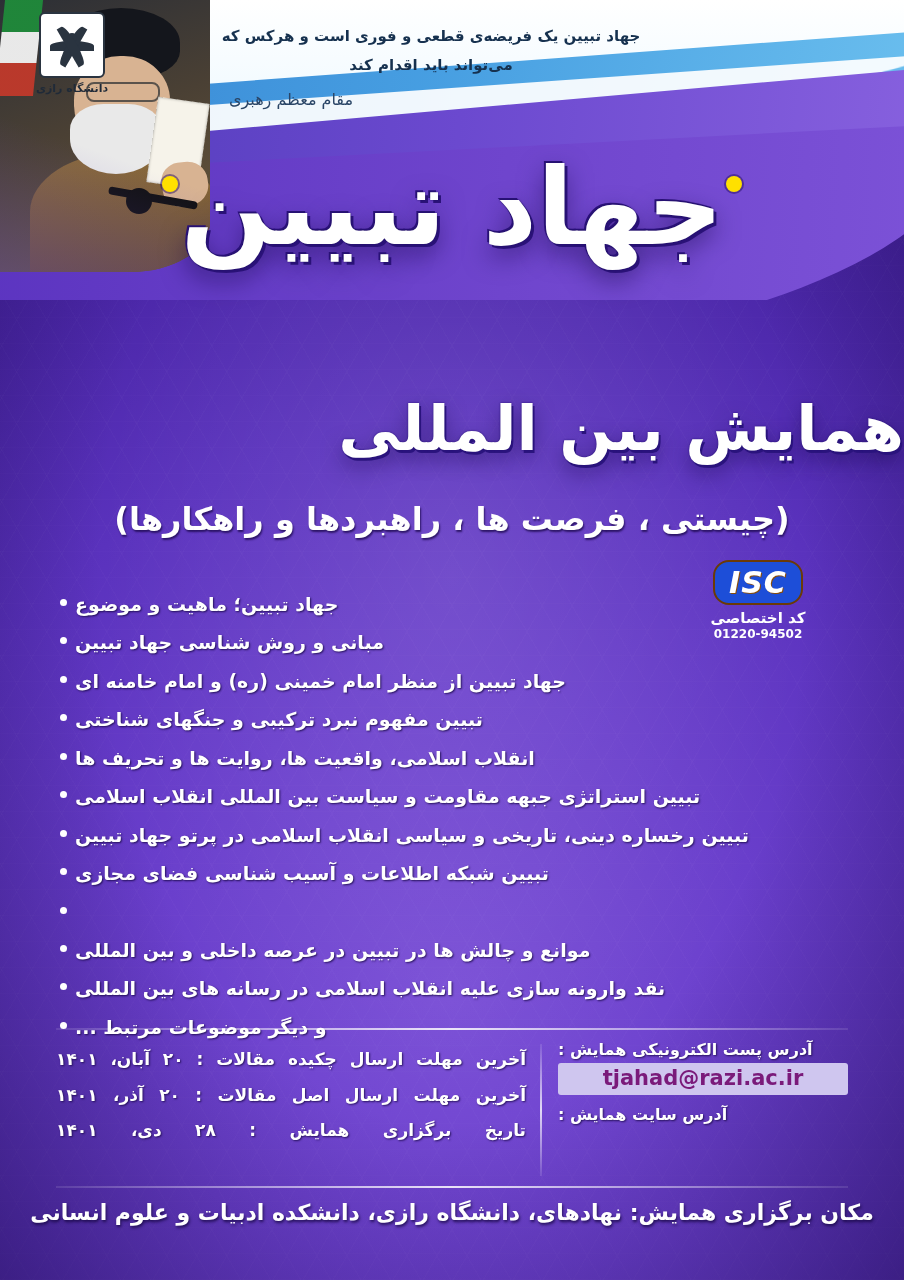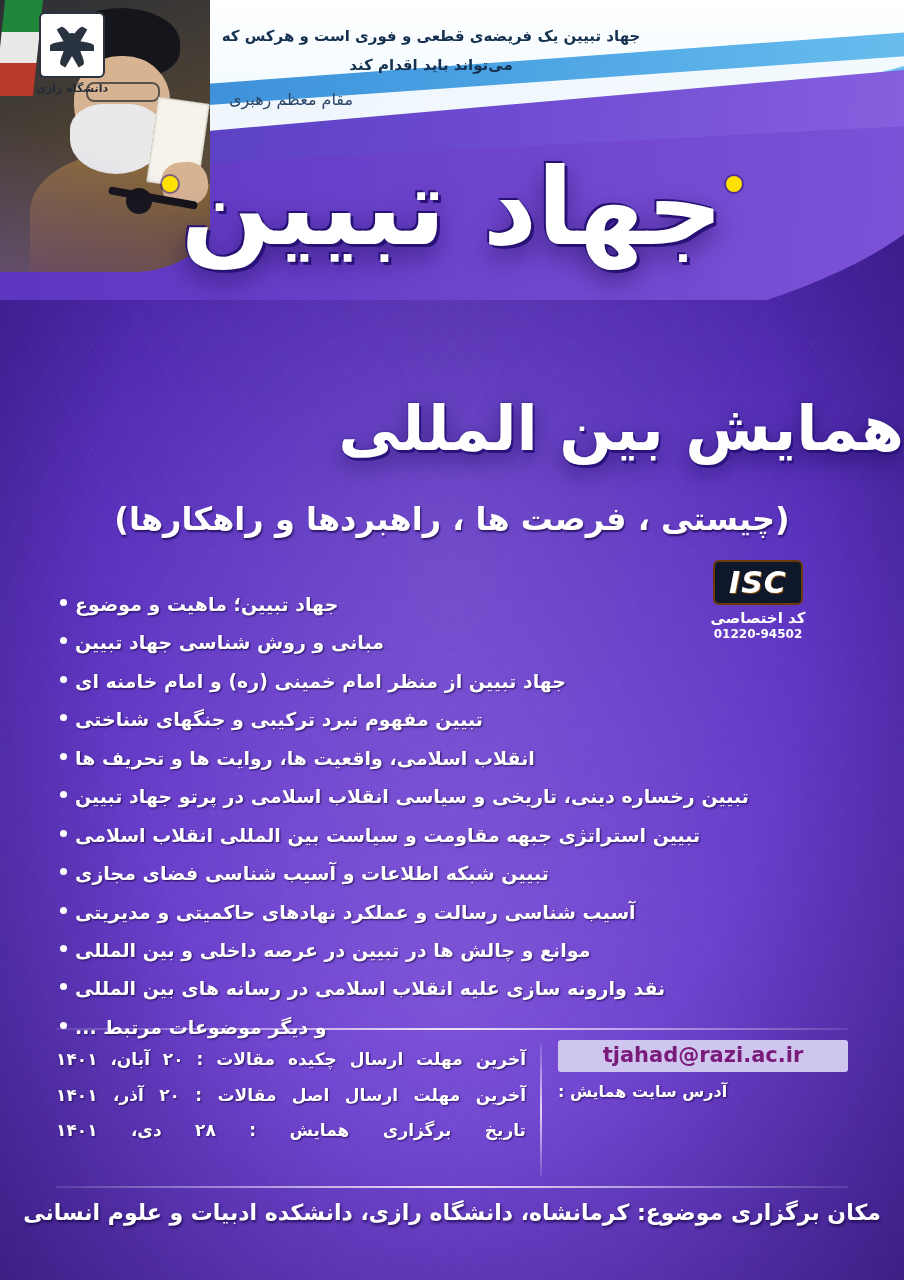--- a/index.html
+++ b/index.html
@@ -311,23 +311,23 @@
   
   .isc {
     position: absolute;
     top: 560px;
     right: 86px;
     width: 120px;
     text-align: center;
   }
   .isc .isc-box {
     display: inline-block;
-    background: #0f172a;
+    background: #1d4ed8;
     border: 2px solid #6b3a06;
-    border-radius: 6px;
+    border-radius: 16px;
     padding: 3px 14px;
     color: #ffffff;
     font-size: 30px;
     font-weight: 800;
     letter-spacing: 1px;
     font-style: italic;
     text-shadow: 1px 1px 0 #8a4d08;
   }
   .isc .isc-label {
     margin-top: 4px;
@@ -505,39 +505,40 @@
     <div class="isc-label">کد اختصاصی</div>
     <div class="isc-code">01220-94502</div>
   </div>
 
   <div class="topics">
     <div class="topic"><span>جهاد تبیین؛ ماهیت و موضوع</span><span class="bullet"></span></div>
     <div class="topic"><span>مبانی و روش شناسی جهاد تبیین</span><span class="bullet"></span></div>
     <div class="topic"><span>جهاد تبیین از منظر امام خمینی (ره) و امام خامنه ای</span><span class="bullet"></span></div>
     <div class="topic"><span>تبیین مفهوم نبرد ترکیبی و جنگهای شناختی</span><span class="bullet"></span></div>
     <div class="topic"><span>انقلاب اسلامی، واقعیت ها، روایت ها و تحریف ها</span><span class="bullet"></span></div>
+    <div class="topic"><span>تبیین استراتژی جبهه مقاومت و سیاست بین المللی انقلاب اسلامی</span><span class="bullet"></span></div>
     <div class="topic"><span>تبیین رخساره دینی، تاریخی و سیاسی انقلاب اسلامی در پرتو جهاد تبیین</span><span class="bullet"></span></div>
-    <div class="topic"><span>تبیین استراتژی جبهه مقاومت و سیاست بین المللی انقلاب اسلامی</span><span class="bullet"></span></div>
     <div class="topic"><span>تبیین شبکه اطلاعات و آسیب شناسی فضای مجازی</span><span class="bullet"></span></div>
-    <div class="topic"><span>آسیب شناسی رسالت و عملکرد نهادهای حاکمیتی و مدیریتی</span><span class="bullet"></span></div>
+    <div class="topic"><span class="bullet"></span></div>
     <div class="topic"><span>موانع و چالش ها در تبیین در عرصه داخلی و بین المللی</span><span class="bullet"></span></div>
     <div class="topic"><span>نقد وارونه سازی علیه انقلاب اسلامی در رسانه های بین المللی</span><span class="bullet"></span></div>
     <div class="topic"><span>و دیگر موضوعات مرتبط ...</span><span class="bullet"></span></div>
   </div>
 
   <div class="divider d1"></div>
   <div class="divider d2"></div>
   <div class="vsep"></div>
 
   <div class="contact">
+    <div class="c-label">آدرس پست الکترونیکی همایش :</div>
     <a class="c-value">tjahad@razi.ac.ir</a>
     <div class="c-label">آدرس سایت همایش :</div>
   </div>
 
   <div class="dates">
     <div class="date-line">آخرین مهلت ارسال چکیده مقالات : ۲۰ آبان، ۱۴۰۱</div>
     <div class="date-line">آخرین مهلت ارسال اصل مقالات : ۲۰ آذر، ۱۴۰۱</div>
     <div class="date-line">تاریخ برگزاری همایش : ۲۸ دی، ۱۴۰۱</div>
   </div>
 
-  <div class="venue">مکان برگزاری موضوع: کرمانشاه، دانشگاه رازی، دانشکده ادبیات و علوم انسانی</div>
+  <div class="venue">مکان برگزاری همایش: نهادهای، دانشگاه رازی، دانشکده ادبیات و علوم انسانی</div>
 
 </div>
 
 </body></html>

